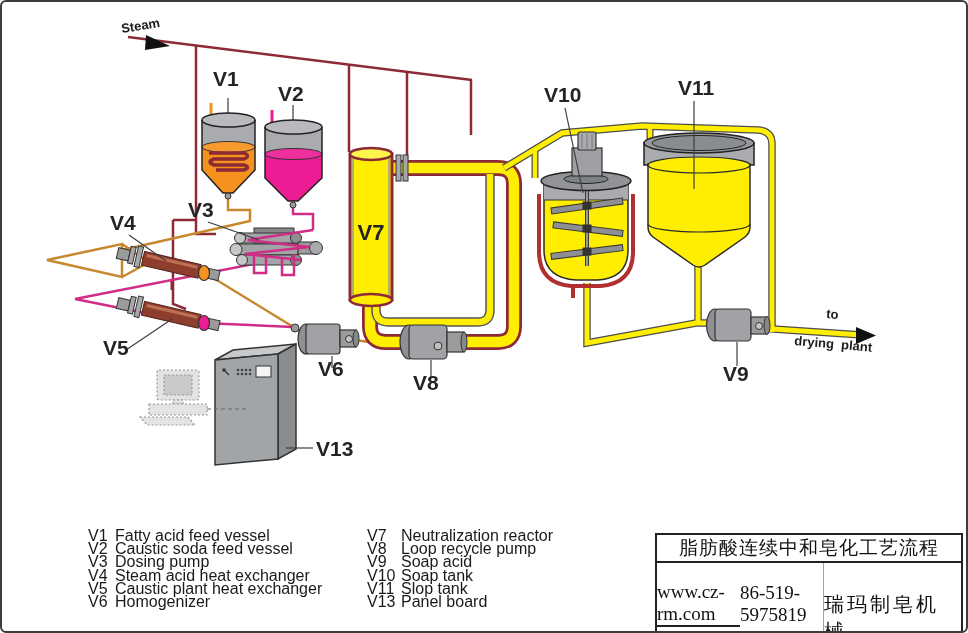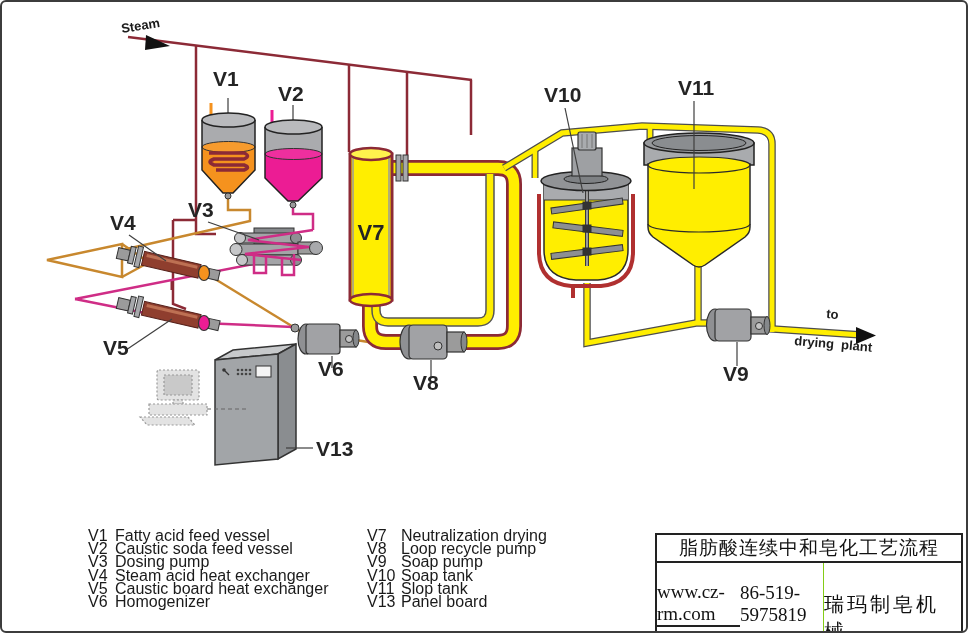--- a/index.html
+++ b/index.html
@@ -283,27 +283,27 @@
   <text x="542" y="100" class="eq-label">V10</text>
   <text x="676" y="93" class="eq-label">V11</text>
   <text x="314" y="454" class="eq-label">V13</text>
 </svg>
 
 <div class="legend left">
   <div class="row"><span class="code">V1</span><span>Fatty acid feed vessel</span></div>
   <div class="row"><span class="code">V2</span><span>Caustic soda feed vessel</span></div>
   <div class="row"><span class="code">V3</span><span>Dosing pump</span></div>
   <div class="row"><span class="code">V4</span><span>Steam acid heat exchanger</span></div>
-  <div class="row"><span class="code">V5</span><span>Caustic board heat exchanger</span></div>
+  <div class="row"><span class="code">V5</span><span>Caustic plant heat exchanger</span></div>
   <div class="row"><span class="code">V6</span><span>Homogenizer</span></div>
 </div>
 <div class="legend right">
-  <div class="row"><span class="code">V7</span><span>Neutralization drying</span></div>
+  <div class="row"><span class="code">V7</span><span>Neutralization reactor</span></div>
   <div class="row"><span class="code">V8</span><span>Loop recycle pump</span></div>
-  <div class="row"><span class="code">V9</span><span>Soap pump</span></div>
+  <div class="row"><span class="code">V9</span><span>Soap acid</span></div>
   <div class="row"><span class="code">V10</span><span>Soap tank</span></div>
   <div class="row"><span class="code">V11</span><span>Slop tank</span></div>
   <div class="row"><span class="code">V13</span><span>Panel board</span></div>
 </div>
 
 <div class="title-block">
   <div class="tb-title">脂肪酸连续中和皂化工艺流程</div>
   <div class="tb-bottom">
     <div class="tb-left">
       <div class="tb-site">www.cz-rm.com</div>

